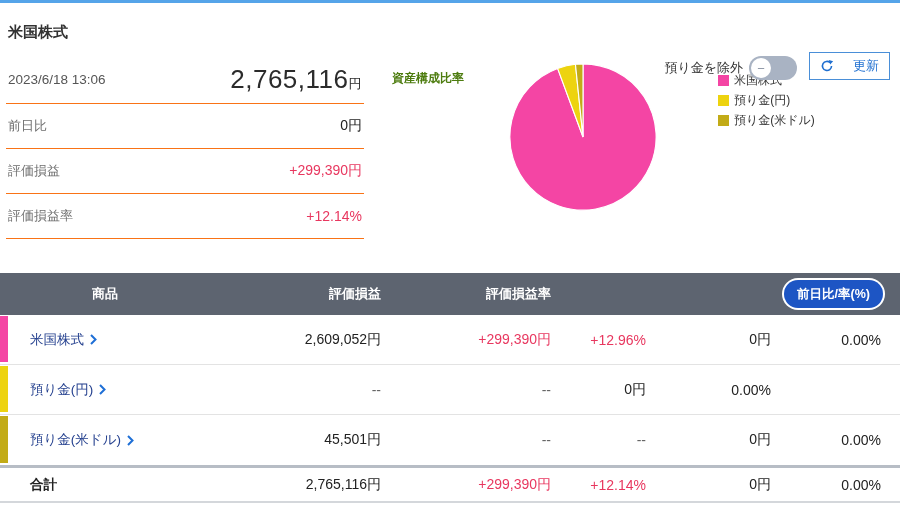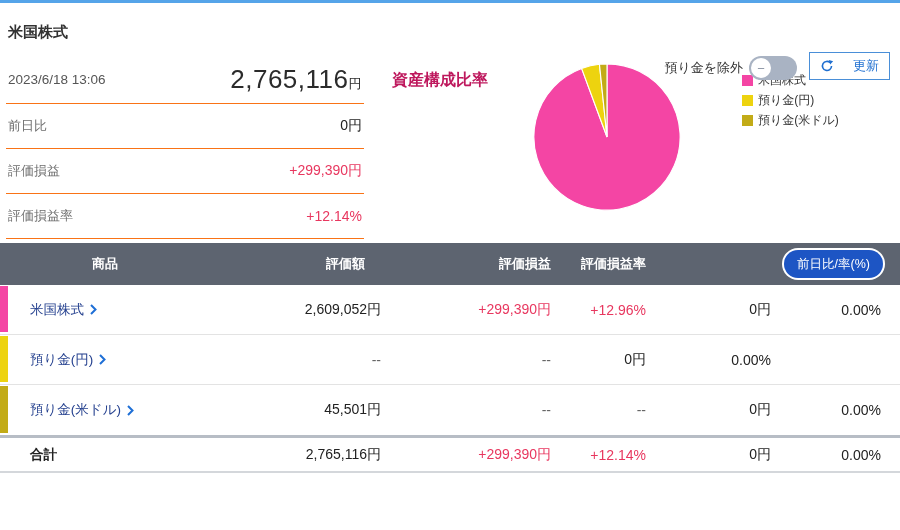--- a/index.html
+++ b/index.html
@@ -26,37 +26,37 @@
     height:45px; border-bottom:1px solid #f97316; padding:0 2px; }
   .sum-row.first { height:48px; }
   .sum-label { font-size:13px; color:#6e6e6e; }
   .date { font-size:13.5px; color:#555; }
   .big-total { font-size:26px; color:#2b2b2b; letter-spacing:0.5px; }
   .big-total .unit { font-size:13px; color:#2b2b2b; }
   .sum-val { font-size:14px; color:#222; }
   .pos { color:#e8375f !important; }
 
   .chart-area { flex:1; display:flex; padding-top:4px; }
-  .chart-title { margin:10px 0 0 28px; font-size:16px; font-weight:bold; color:#be185d; white-space:nowrap; }
+  .chart-title { margin:10px 0 0 28px; font-size:12px; font-weight:bold; color:#4d7c0f; white-space:nowrap; }
   .pie-box { margin-left:44px; margin-top:2px; }
   .legend { margin-left:60px; margin-top:12px; }
   .legend-item { display:flex; align-items:center; margin-bottom:3px; }
   .legend-swatch { width:11px; height:11px; margin-right:5px; display:inline-block; }
   .legend-text { font-size:12px; color:#333; }
 
   
-  .asset-table { margin-top:4px; width:900px; }
+  .asset-table { margin-top:34px; width:900px; }
   .t-grid { display:grid; grid-template-columns:210px 175px 170px 95px 125px 110px; align-items:center; }
   .t-head { background:#5d6470; height:42px; padding-right:10px; }
   .th { color:#fff; font-size:13px; font-weight:bold; text-align:right; padding-right:4px; }
   .th.c-name { text-align:center; padding-right:0; }
   .th.c-value { padding-right:20px; }
   .seg-control { grid-column:5 / 7; justify-self:end; background:#fff; border-radius:17px;
     display:flex; padding:2px; height:32px; align-items:stretch; }
-  .seg-btn { border:none; background:#fff; color:#1d55c4; font-size:12.5px; font-weight:normal;
+  .seg-btn { border:none; background:#fff; color:#1d55c4; font-size:12.5px; font-weight:bold;
     border-radius:15px; padding:0 13px; cursor:pointer; }
   .seg-btn.selected { background:#1d55c4; color:#fff; }
 
   .t-row { height:50px; border-bottom:1px solid #e3e3e3; position:relative; padding-right:10px; }
   .t-row:nth-of-type(4) { border-bottom:none; }
   .color-bar { position:absolute; left:0; top:1px; bottom:2px; width:8px; }
   .cell { font-size:14px; color:#222; text-align:right; padding-right:4px; }
   .cell.name { text-align:left; padding-left:30px; font-size:13.5px; color:#25418f; cursor:pointer;
     display:flex; align-items:center; gap:6px; }
   .cell.dash { color:#666; }
@@ -133,21 +133,20 @@
         <span class="legend-swatch" style="background: rgb(194, 171, 23);"></span>
         <span class="legend-text">預り金(米ドル)</span>
       </div>
     </div>
   </div>
 </div>
 
 <div class="asset-table">
   <div class="t-grid t-head">
     <div class="th c-name">商品</div>
-    <div class="th c-value">評価額</div>
     <div class="th">評価損益</div>
     <div class="th">評価損益率</div>
     <div class="seg-control">
       <button class="seg-btn selected">前日比/率(%)</button>
     </div>
   </div>
 
   <div class="t-grid t-row">
     <div class="color-bar" style="background: rgb(244, 69, 164);"></div>
     <div class="cell name">

